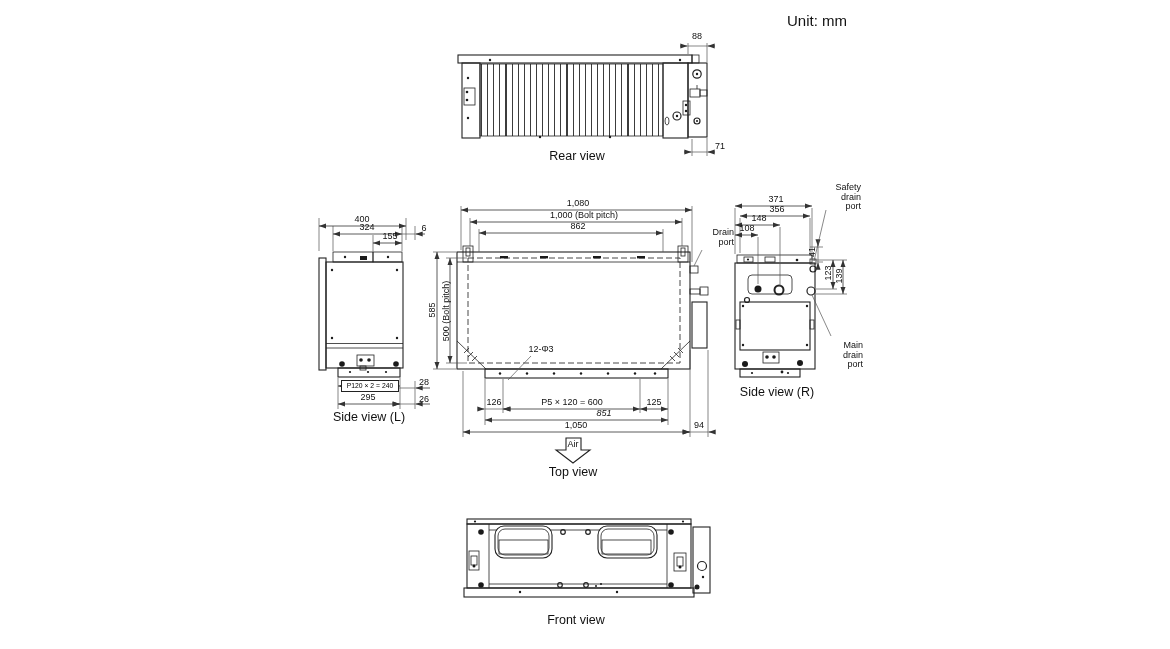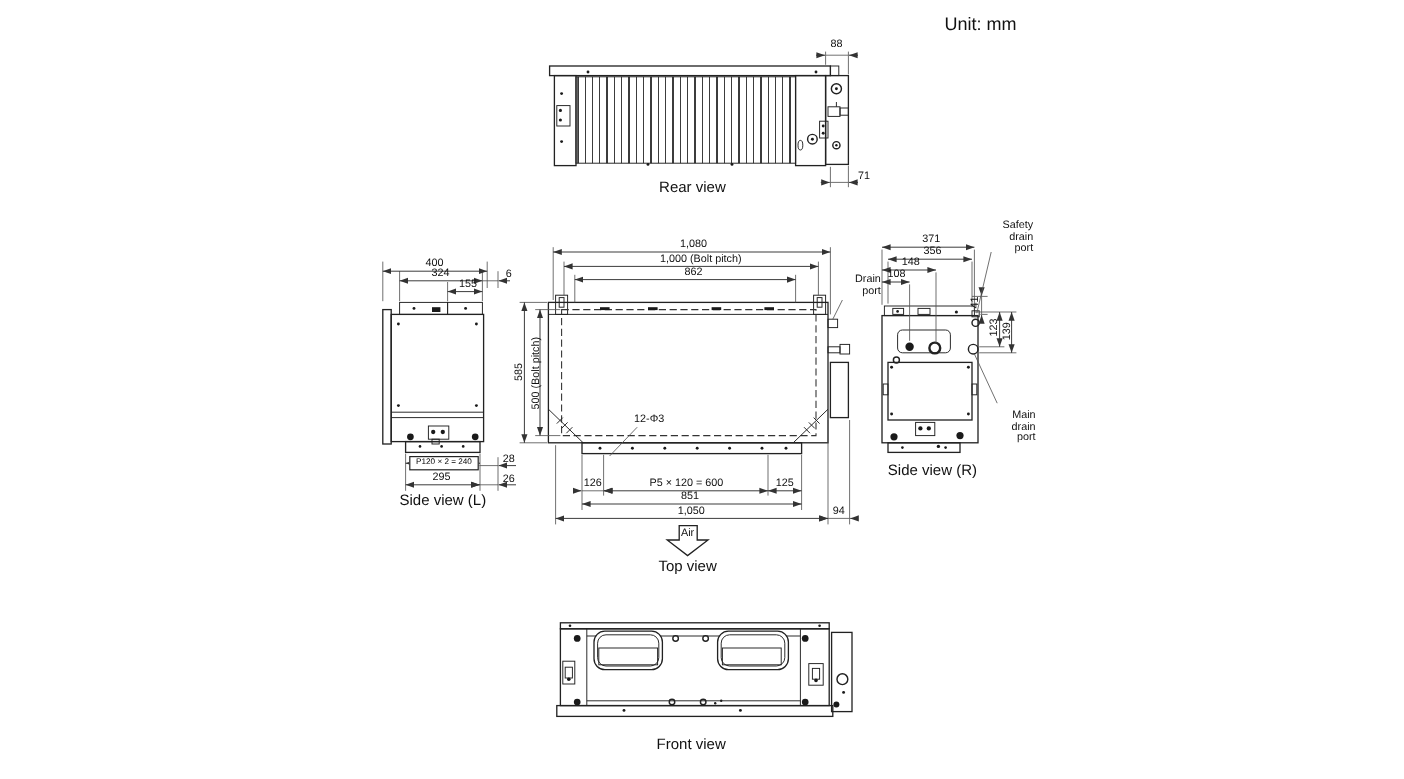--- a/index.html
+++ b/index.html
@@ -330,21 +330,21 @@
   <div class="t" style="left:578px;top:203px;">1,080</div>
   <div class="t" style="left:584px;top:215px;">1,000 (Bolt pitch)</div>
   <div class="t" style="left:578px;top:226px;">862</div>
   <div class="t rot" style="left:432px;top:310px;">585</div>
   <div class="t rot" style="left:446px;top:311px;">500 (Bolt pitch)</div>
   <div class="t" style="left:541px;top:349px;">12-Φ3</div>
   <div class="t wrap" style="left:700px;top:228px;width:34px;">Drain port</div>
   <div class="t" style="left:494px;top:402px;">126</div>
   <div class="t" style="left:572px;top:402px;">P5 × 120 = 600</div>
   <div class="t" style="left:654px;top:402px;">125</div>
-  <div class="t" style="left:575px;top:413px;">851</div>
+  <div class="t" style="left:604px;top:413px;font-style:italic;">851</div>
   <div class="t" style="left:576px;top:425px;">1,050</div>
   <div class="t" style="left:699px;top:425px;">94</div>
   <div class="t" style="left:573px;top:444px;">Air</div>
   <div class="t lbl" style="left:573px;top:472px;">Top view</div>
 
   <div class="t" style="left:776px;top:199px;">371</div>
   <div class="t" style="left:777px;top:209px;">356</div>
   <div class="t" style="left:759px;top:218px;">148</div>
   <div class="t" style="left:747px;top:228px;">108</div>
   <div class="t rot" style="left:812px;top:252px;">41</div>

